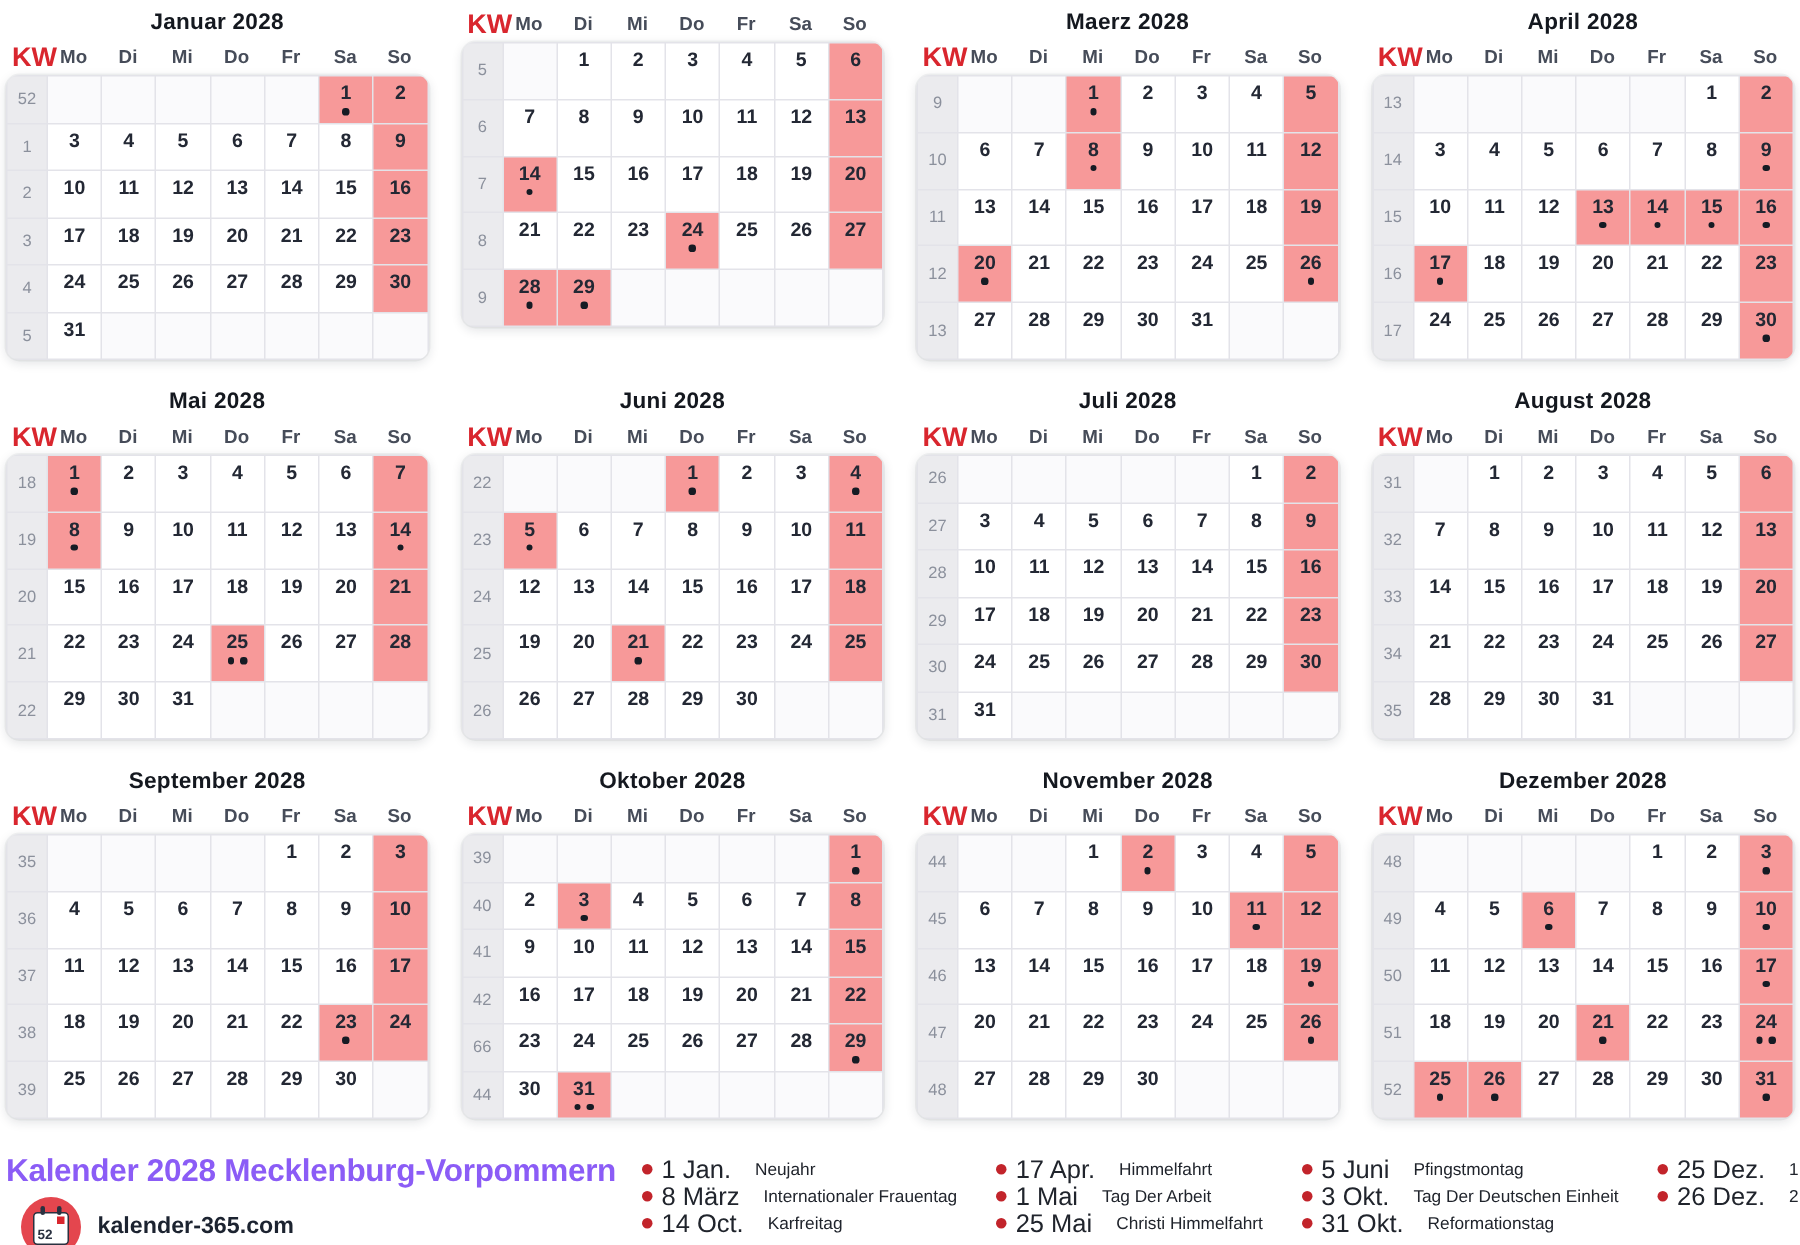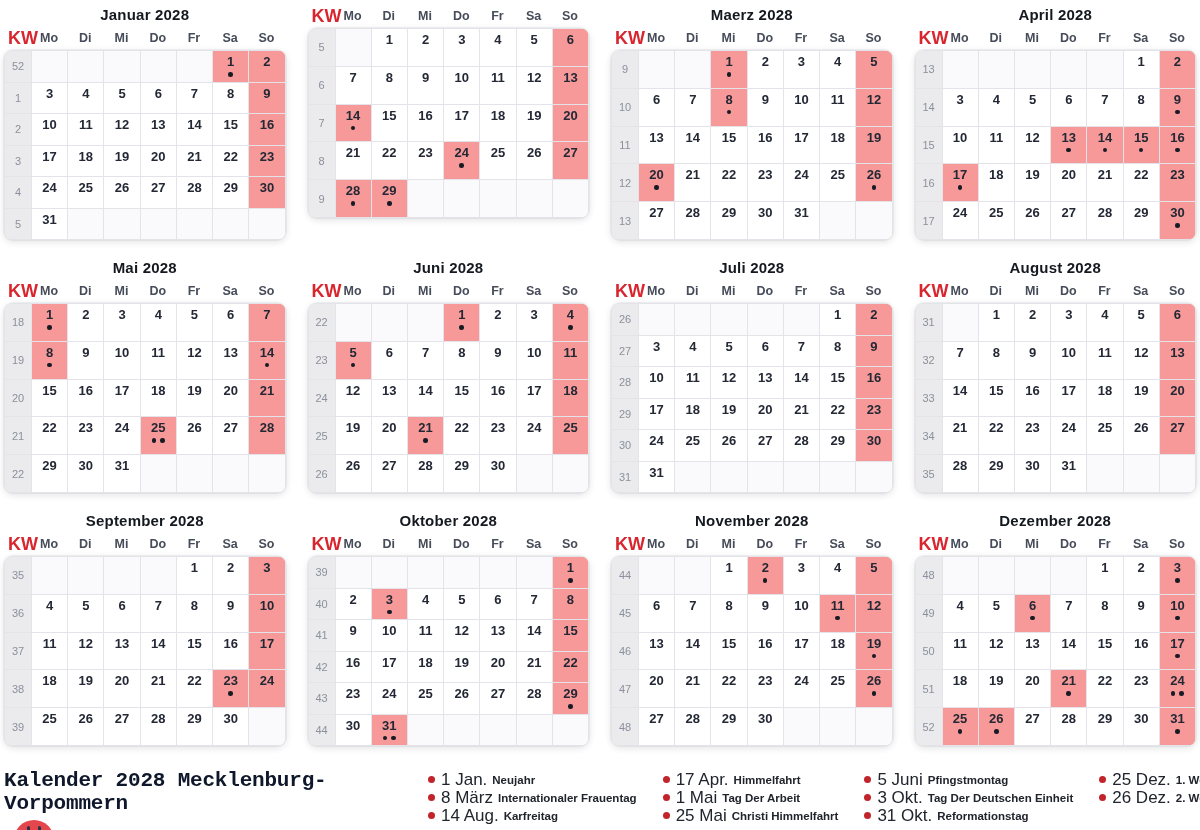--- a/index.html
+++ b/index.html
@@ -51,41 +51,41 @@
   }
   .day-cell.empty { background: #fafafc; }
   .day-cell.hl { background: #f79999; }
   .num { font-size: 13px; font-weight: 700; color: #232834; line-height: 15px; }
   .dots { display: flex; gap: 4px; margin-top: 3px; }
   .dot { width: 4.5px; height: 4.5px; border-radius: 50%; background: #161b24; }
 
   
   .footer { display: flex; padding: 8px 0 0 2px; }
   .footer-left { width: 424px; flex: 0 0 424px; }
-  .footer-title { font-size: 21px; font-weight: 800; color: #0f172a; letter-spacing: -.2px; font-family: Liberation Mono, monospace; }
+  .footer-title { font-size: 21px; font-weight: 800; color: #8b5cf6; letter-spacing: -.2px; }
   .brand-row { display: flex; align-items: center; gap: 11px; margin-top: 5px; padding-left: 10px; }
   .logo { position: relative; width: 40px; height: 40px; border-radius: 50%; background: #e4464e; flex: 0 0 40px; }
   .cal-body {
     position: absolute; left: 8px; top: 10px; width: 24px; height: 22px;
     background: #fff; border-radius: 3px; border: 1.5px solid #2a3140;
   }
   .cal-num {
     position: absolute; left: 2px; bottom: 1px; font-size: 9px; font-weight: 700; color: #2a3140;
   }
   .cal-dot { position: absolute; right: 2px; top: 2px; width: 5px; height: 5px; background: #d9262e; }
   .tab { position: absolute; top: -5px; width: 3px; height: 6px; background: #2a3140; border-radius: 1.5px; }
   .t1 { left: 4px; } .t2 { right: 4px; }
   .site { font-size: 15.5px; font-weight: 800; color: #1c2330; cursor: pointer; }
 
   .legend { display: flex; gap: 26px; padding-top: 4px; }
   .legend-col { display: flex; flex-direction: column; gap: 4px; }
   .legend-item { display: flex; align-items: flex-start; line-height: 14px; }
   .bullet { width: 7px; height: 7px; border-radius: 50%; background: #c2242b; margin: 3px 6px 0 0; flex: 0 0 7px; }
   .ldate { font-size: 17px; color: #20242c; white-space: nowrap; }
-  .lname { font-size: 11.5px; font-weight: 700; color: #20242c; margin-left: 5px; white-space: nowrap; }
+  .lname { font-size: 11.5px; font-weight: 400; color: #20242c; margin-left: 16px; white-space: nowrap; }
 </style>
 </head>
 <body>
 
 <div class="page">
   <div class="months">
       <div class="month-block">
         <div class="month-title">Januar 2028</div>
         <div class="month-head">
           <span class="kw-label">KW</span>
@@ -1326,21 +1326,21 @@
             </div>
             <div class="day-cell cell">
               <span class="num">20</span>
             </div>
             <div class="day-cell cell">
               <span class="num">21</span>
             </div>
             <div class="day-cell cell hl">
               <span class="num">22</span>
             </div>
-            <div class="cell kw-cell">43</div>
+            <div class="cell kw-cell">66</div>
             <div class="day-cell cell">
               <span class="num">23</span>
             </div>
             <div class="day-cell cell">
               <span class="num">24</span>
             </div>
             <div class="day-cell cell">
               <span class="num">25</span>
             </div>
             <div class="day-cell cell">
@@ -1677,21 +1677,21 @@
             <span class="ldate">1 Jan.</span>
             <span class="lname">Neujahr</span>
           </div>
           <div class="legend-item">
             <span class="bullet"></span>
             <span class="ldate">8 März</span>
             <span class="lname">Internationaler Frauentag</span>
           </div>
           <div class="legend-item">
             <span class="bullet"></span>
-            <span class="ldate">14 Aug.</span>
+            <span class="ldate">14 Oct.</span>
             <span class="lname">Karfreitag</span>
           </div>
         </div>
         <div class="legend-col">
           <div class="legend-item">
             <span class="bullet"></span>
             <span class="ldate">17 Apr.</span>
             <span class="lname">Himmelfahrt</span>
           </div>
           <div class="legend-item">

